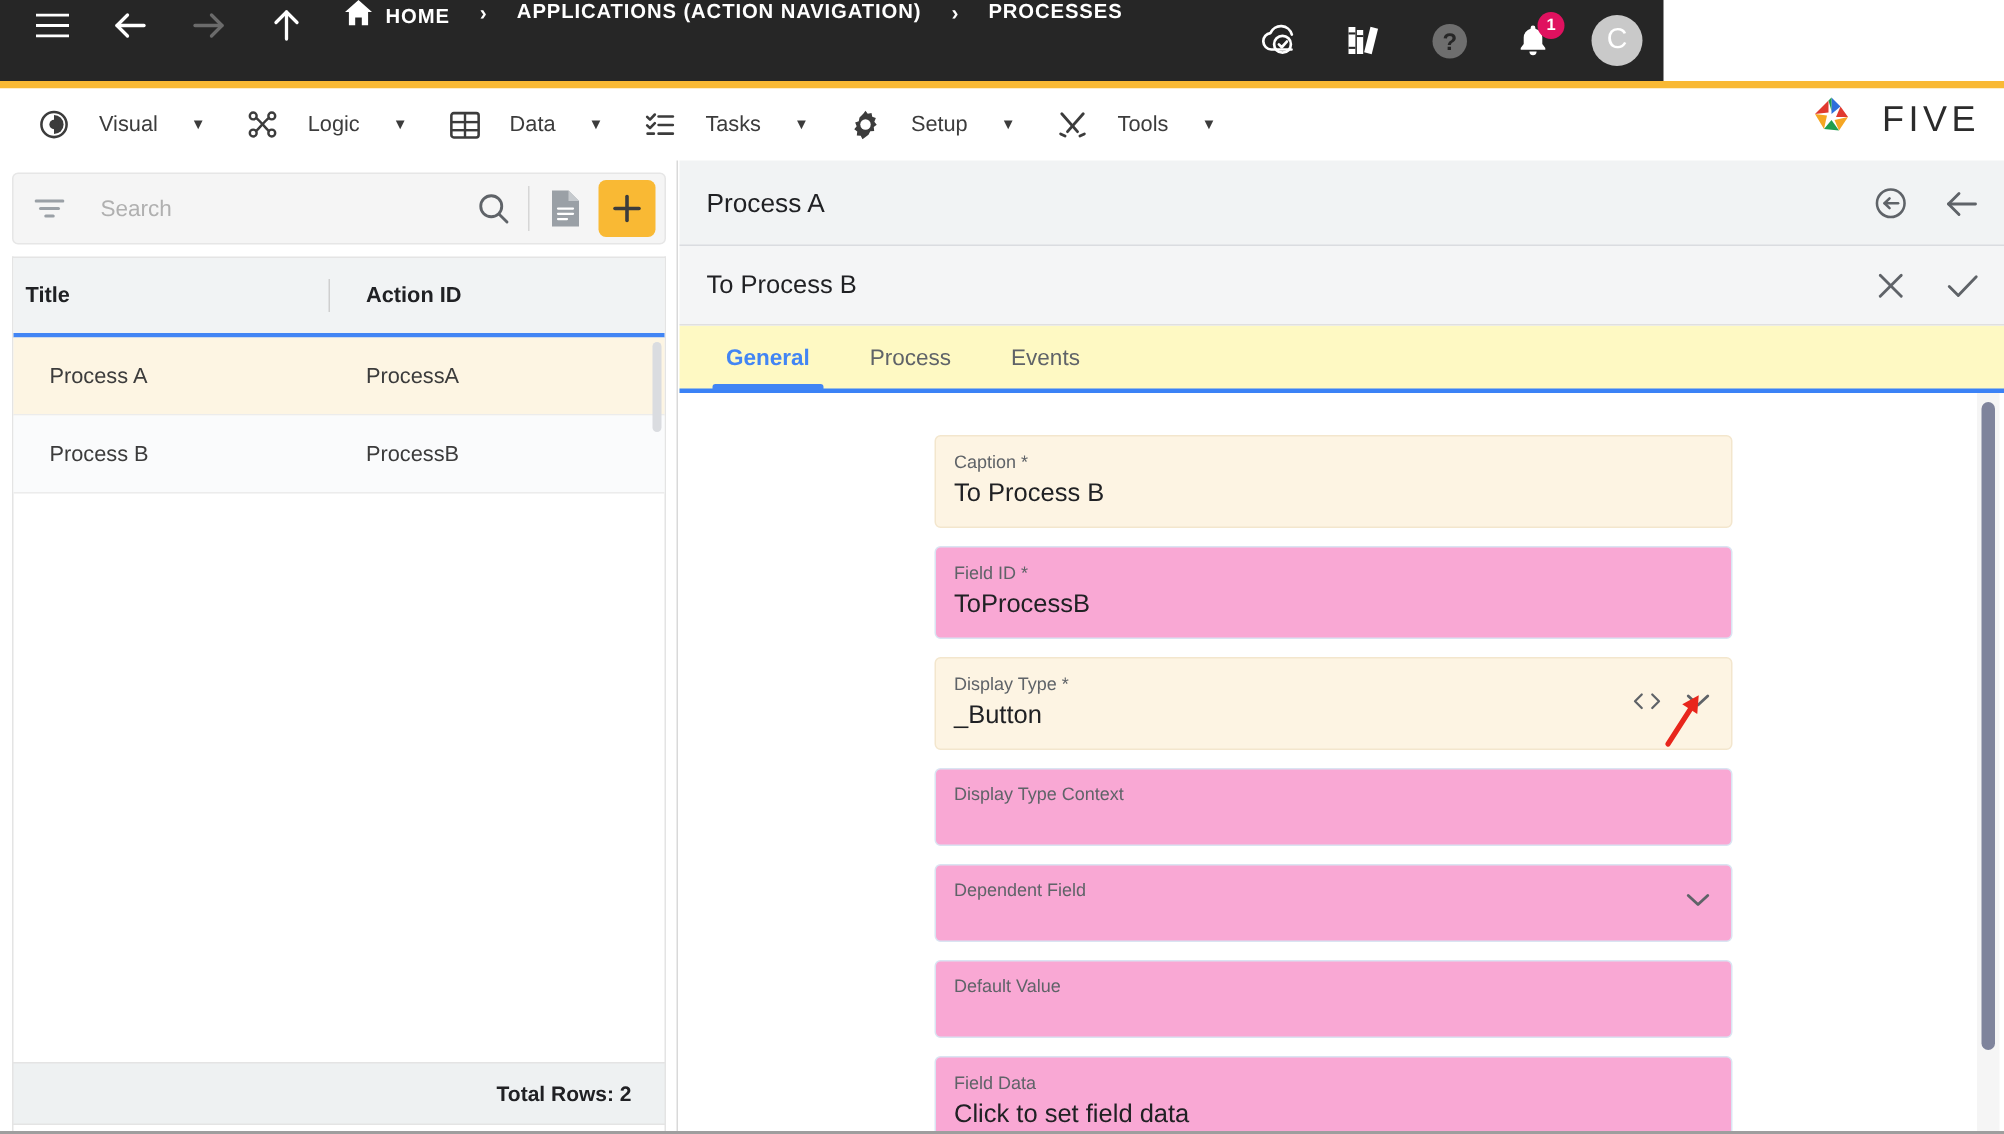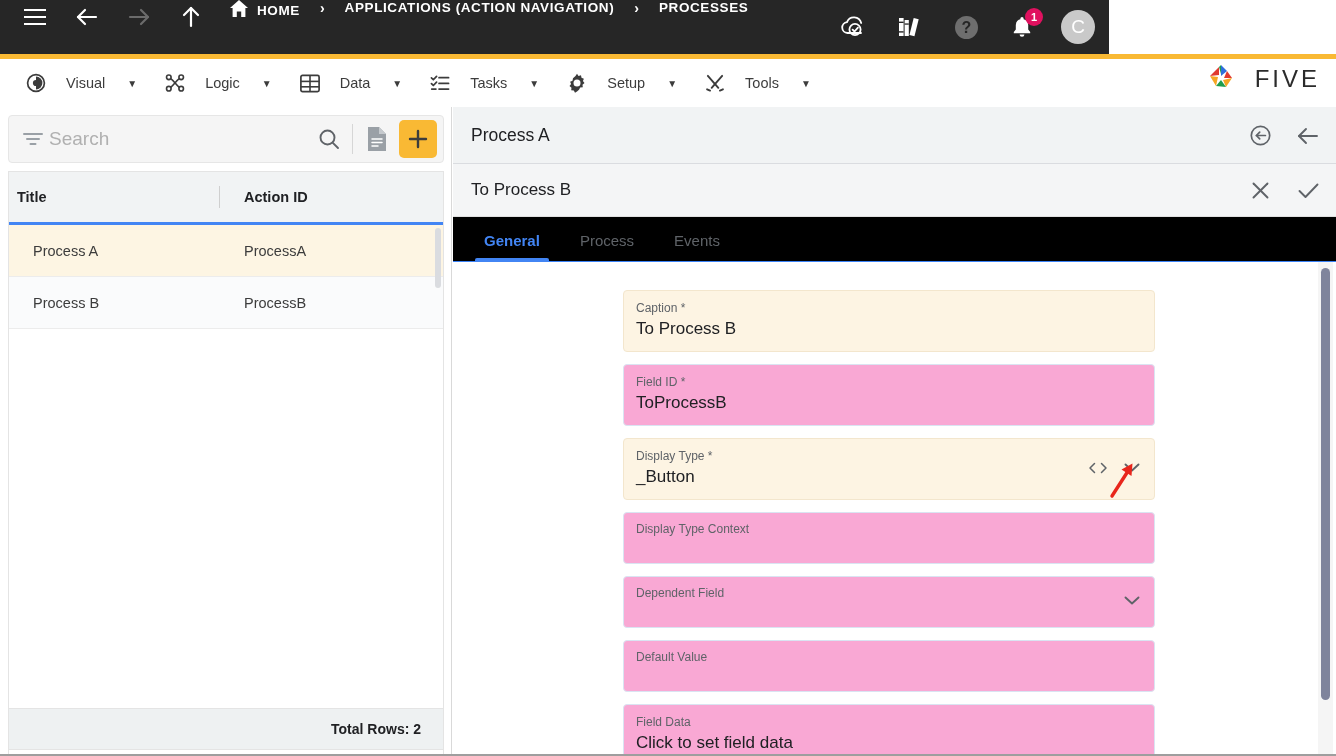--- a/index.html
+++ b/index.html
@@ -90,21 +90,21 @@
   }
   .search-wrap {
     position: absolute; left: 8px; top: 8px;
     width: 436px; height: 48px;
     background: #f5f5f5; border: 1px solid #e6e6e6; border-radius: 4px;
     display: flex; align-items: center;
   }
   .filter-ico { margin-left: 14px; color: #9aa0a6; display:flex; }
   .search-input {
     flex: 1; border: none; outline: none; background: transparent;
-    font-size: 19px; color: #3c3c3c; margin-left: 6px;
+    font-size: 15px; color: #3c3c3c; margin-left: 24px;
     font-family: "Liberation Sans", sans-serif;
   }
   .search-input::placeholder { color: #b0b0b0; }
   .search-ico { color: #5f6368; margin-right: 12px; display:flex; }
   .vdiv { width: 1px; height: 30px; background: #d6d6d6; margin-right: 12px; }
   .doc-btn { margin-right: 10px; display:flex; cursor:pointer; }
   .plus-btn {
     width: 38px; height: 38px; background: #f9b934; border-radius: 5px;
     display: flex; align-items: center; justify-content: center;
     margin-right: 6px; cursor: pointer; color: #3c3c3c;
@@ -173,21 +173,21 @@
     display: flex; align-items: center;
   }
   .rp-sub-title { font-size: 17px; color: #202124; padding-left: 18px; }
   .rp-sub-actions {
     position: absolute; right: 16px; top: 0; height: 53px;
     display: flex; align-items: center; gap: 26px;
   }
 
   .tabs {
     height: 45px; display: flex; align-items: flex-end;
-    border-bottom: 1px solid #3b82f6; background: #000000;
+    border-bottom: 3px solid #3b82f6; background: #fef9c3;
     padding-left: 22px;
   }
   .tab {
     font-size: 15px; color: #5f6368; padding: 0 9px 12px 9px;
     margin-right: 22px; cursor: pointer; position: relative;
   }
   .tab.active { color: #4285f4; font-weight: bold; }
   .tab.active::after {
     content: ''; position: absolute; left: 0; right: 0; bottom: -1px;
     height: 4px; background: #4285f4; border-radius: 2px 2px 0 0;

